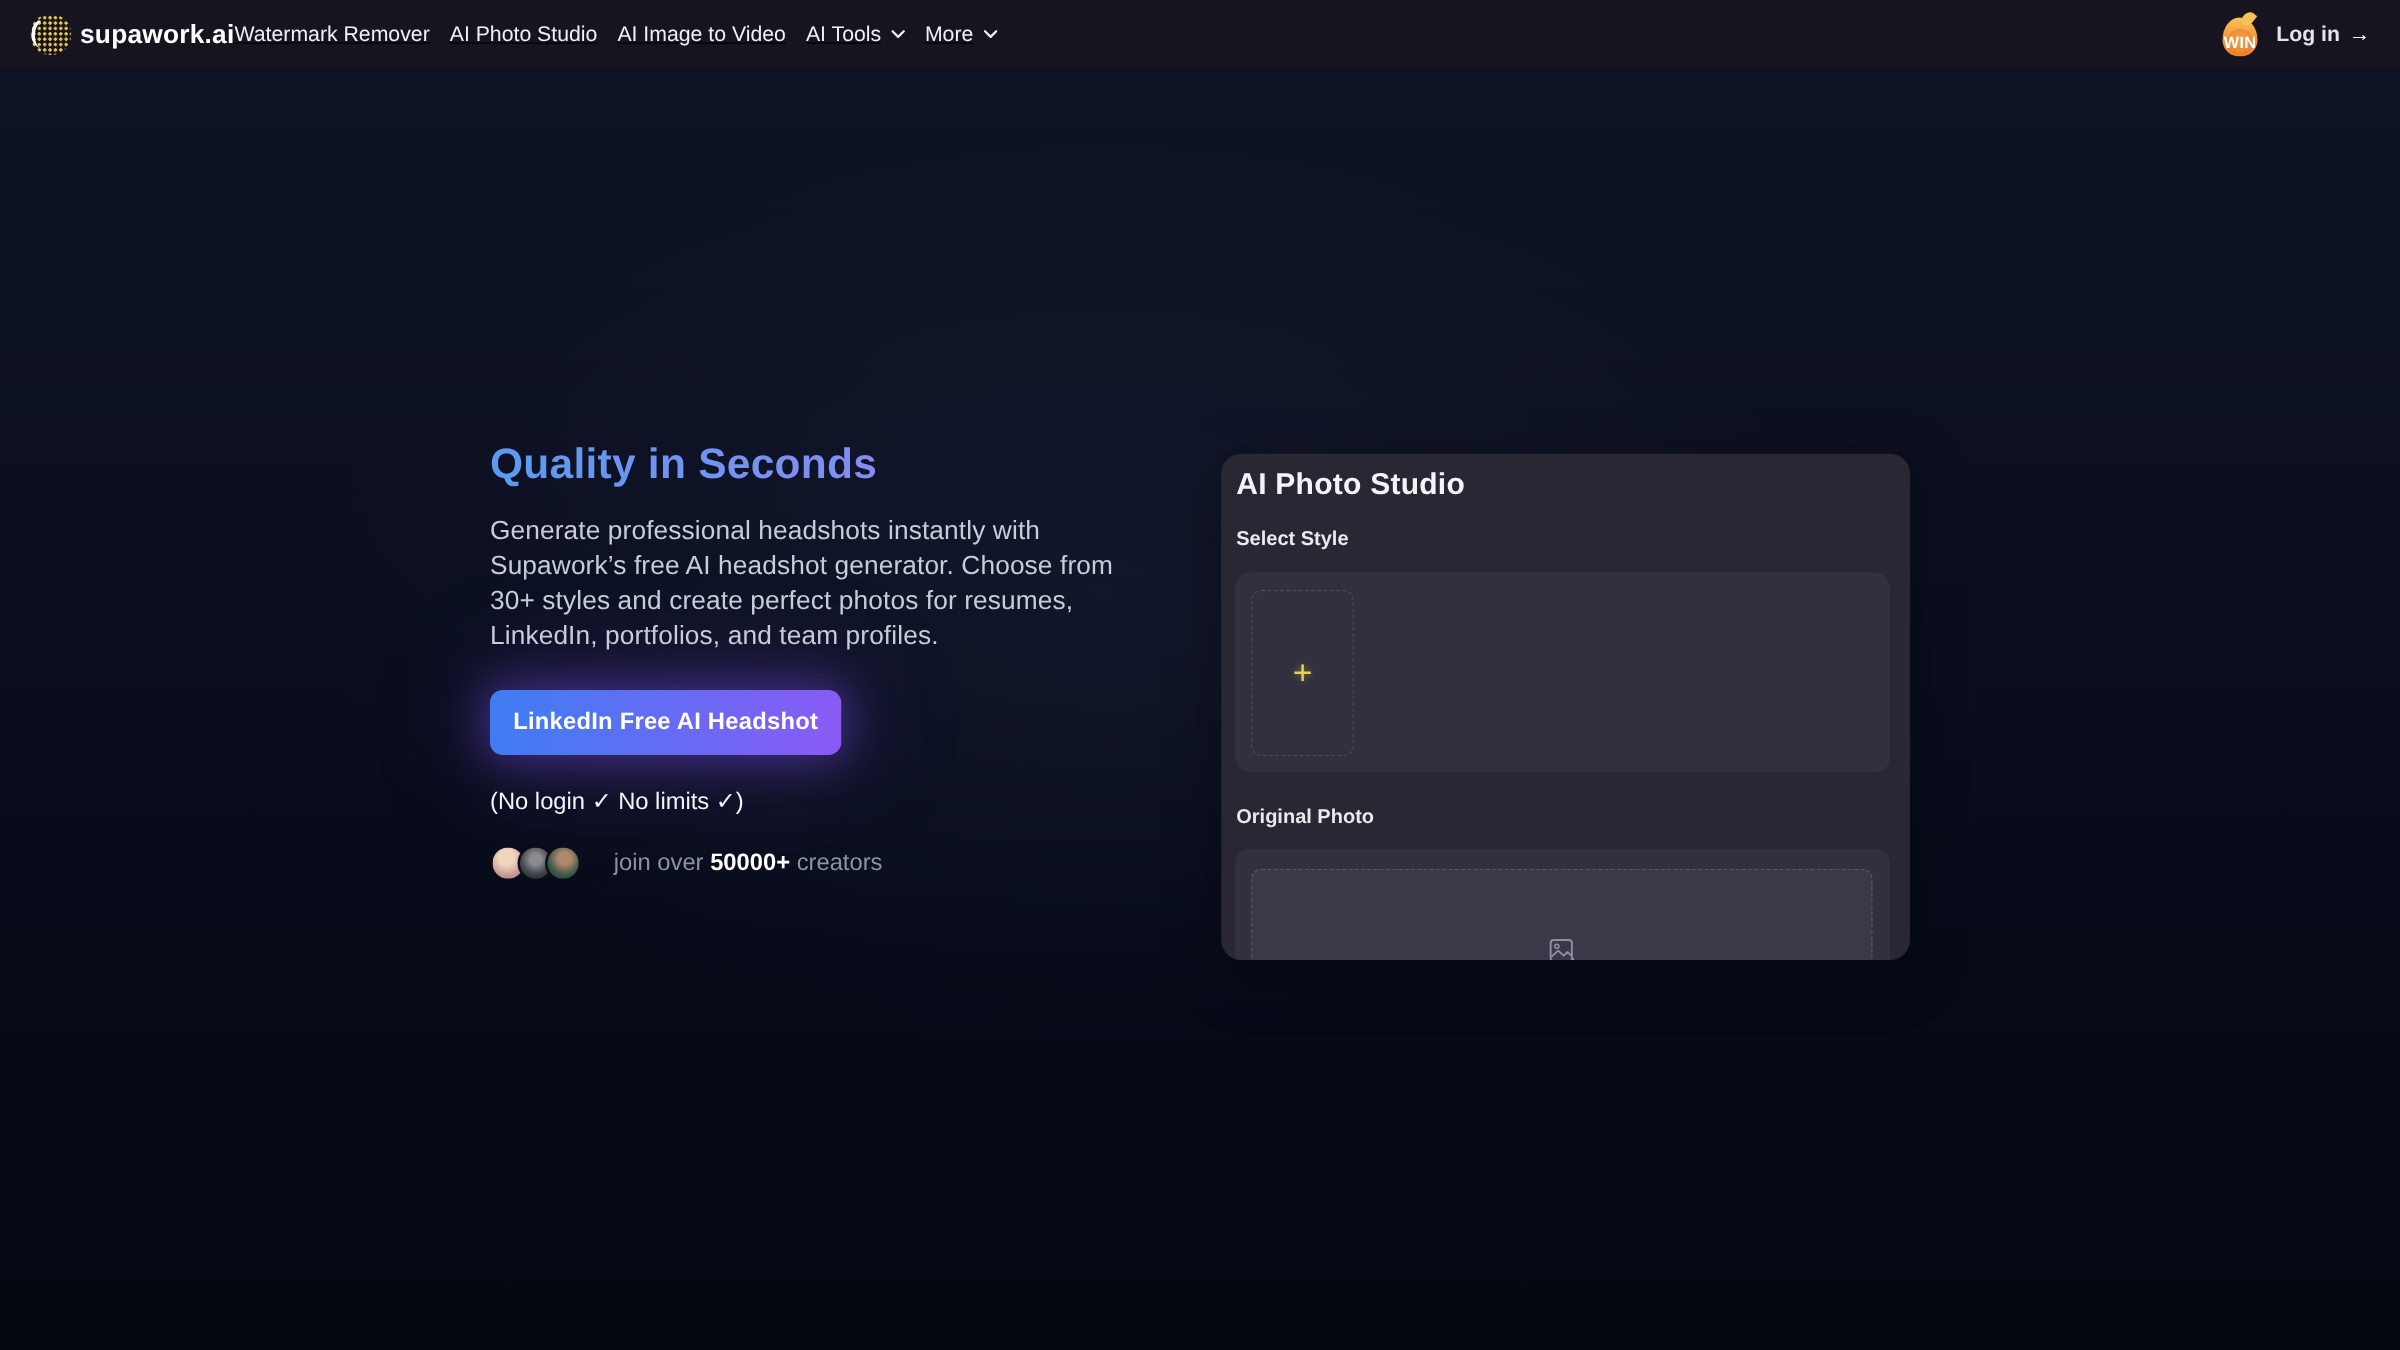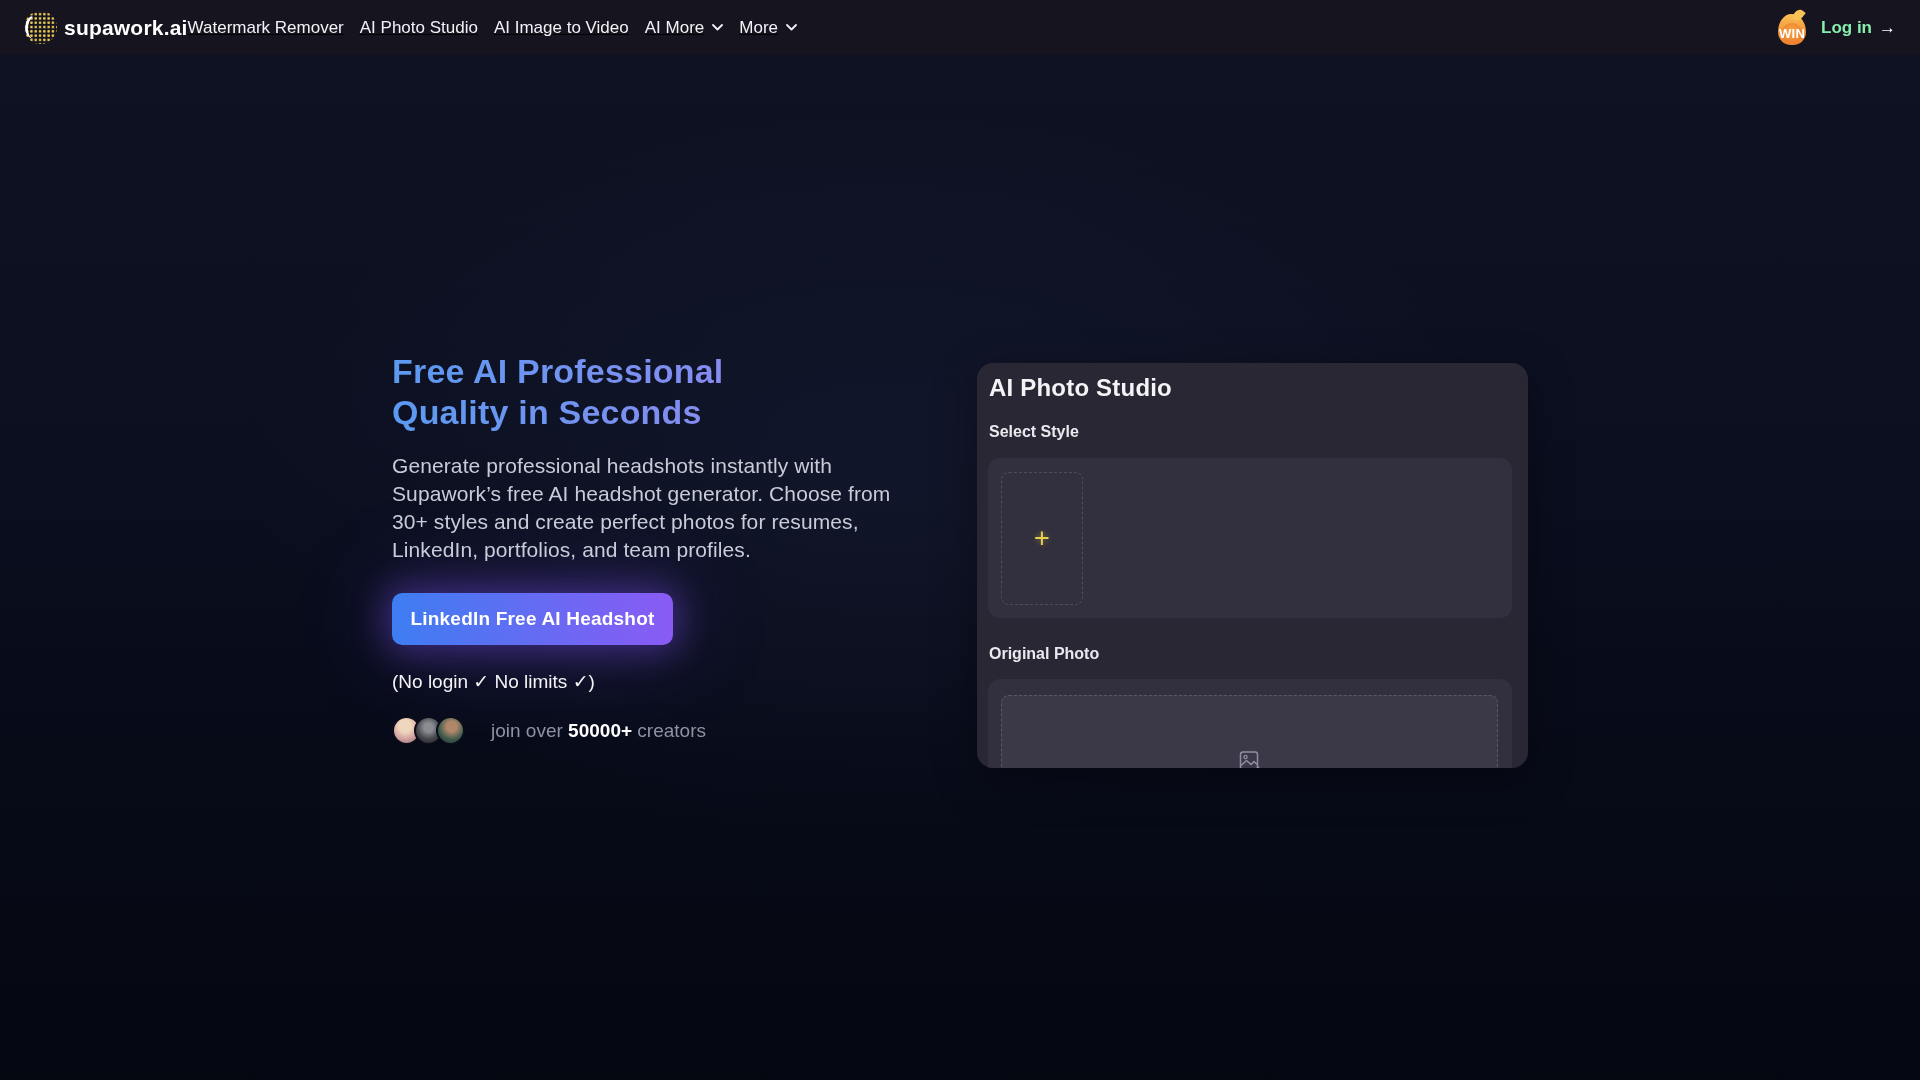--- a/index.html
+++ b/index.html
@@ -51,21 +51,21 @@
     background:#f9c257; border-radius:60% 0 55% 45%; transform:rotate(38deg);
   }
   .win-circle{
     position:absolute; left:50%; bottom:1px; transform:translateX(-50%);
     width:21px; height:21px; border-radius:50%;
     background:radial-gradient(circle at 50% 38%,#f6a245,#ee7f2a 80%);
     display:flex; align-items:center; justify-content:center;
     font-size:13px; font-weight:800; color:#ffffff; letter-spacing:.3px;
   }
   .login { display:flex; align-items:center; gap:7px; cursor:pointer; }
-  .login-label { font-size:17px; font-weight:700; color:#86efac; white-space:nowrap; }
+  .login-label { font-size:17px; font-weight:700; color:#e5e5e5; white-space:nowrap; }
   .login-arrow { font-size:17px; color:#ffffff; font-weight:400; }
 
   
   .hero { position:absolute; left:392px; top:351px; width:532px; }
   .hero-title {
     font-size:34px; line-height:41px; font-weight:700; letter-spacing:.2px;
     background:linear-gradient(90deg, var(--tg-start,#5b9af0) 0%, var(--tg-end,#a184f2) 100%);
     -webkit-background-clip:text; background-clip:text; color:transparent;
   }
   .hero-title span { display:block; }
@@ -130,21 +130,21 @@
       <div class="nav-item">
         <span>Watermark Remover</span>
       </div>
       <div class="nav-item">
         <span>AI Photo Studio</span>
       </div>
       <div class="nav-item">
         <span>AI Image to Video</span>
       </div>
       <div class="nav-item">
-        <span>AI More</span>
+        <span>AI Tools</span>
         <span class="chev">
           <svg width="11" height="7" viewBox="0 0 11 7">
               <polyline points="1,1 5.5,5.5 10,1" fill="none" stroke="#eef0f4" stroke-width="1.8" stroke-linecap="round" stroke-linejoin="round"></polyline>
             </svg>
         </span>
       </div>
       <div class="nav-item">
         <span>More</span>
         <span class="chev">
           <svg width="11" height="7" viewBox="0 0 11 7">
@@ -160,21 +160,20 @@
       </div>
       <div class="login">
         <span class="login-label">Log in</span>
         <span class="login-arrow">→</span>
       </div>
     </div>
   </header>
 
   <section class="hero">
     <h1 class="hero-title">
-      <span>Free AI Professional</span>
       <span>Quality in Seconds</span>
     </h1>
     <p class="hero-sub">Generate professional headshots instantly with Supawork’s free AI headshot generator. Choose from 30+ styles and create perfect photos for resumes, LinkedIn, portfolios, and team profiles.</p>
     <button class="cta">LinkedIn Free AI Headshot</button>
     <div class="hero-note">(No login ✓ No limits ✓)</div>
     <div class="social">
       <div class="avatars">
         <span class="avatar avatar-1"></span>
         <span class="avatar avatar-2"></span>
         <span class="avatar avatar-3"></span>

